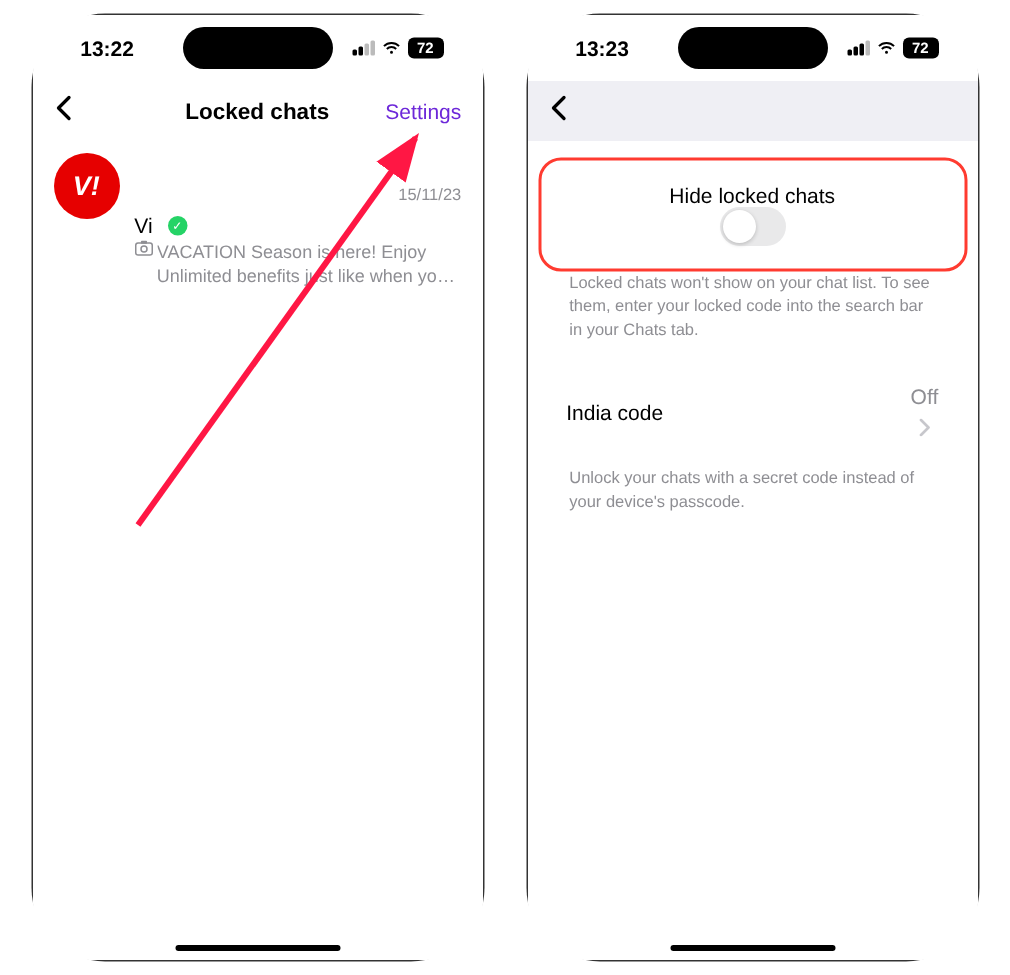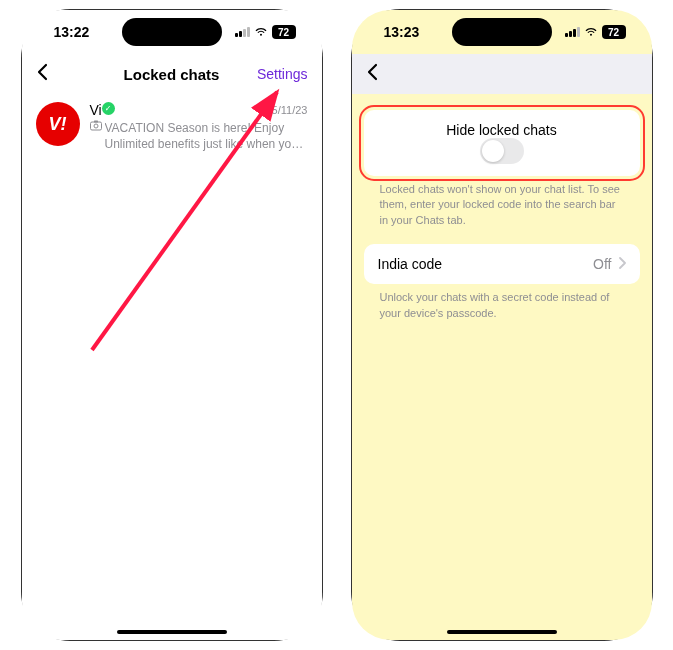--- a/index.html
+++ b/index.html
@@ -20,21 +20,21 @@
       box-shadow: 0 0 0 1px #333;
     }
     .phone-inner {
       width: 100%;
       height: 100%;
       border-radius: 38px;
       overflow: hidden;
       position: relative;
     }
     .phone-inner.white { background: #fff; }
-    .phone-inner.gray { background: #fef9c3; }
+    .phone-inner.gray { background: #ffffff; }
     .notch {
       position: absolute;
       top: 8px;
       left: 50%;
       transform: translateX(-50%);
       width: 100px;
       height: 28px;
       background: #000;
       border-radius: 16px;
       z-index: 10;
@@ -141,21 +141,23 @@
     .chat-top {
       display: flex;
       justify-content: space-between;
       align-items: center;
     }
     .chat-name {
       font-size: 14px;
       font-weight: 500;
       color: #000;
       display: flex;
-      gap: 0;
+      align-items: center;
+      gap: 10px;
+      margin-top: 40px;
     }
     .verified {
       width: 13px;
       height: 13px;
       background: #25d366;
       border-radius: 50%;
       display: inline-flex;
       align-items: center;
       justify-content: center;
       color: #fff;
@@ -246,20 +248,21 @@
       color: #8e8e93;
       padding: 6px 16px 0 16px;
       line-height: 1.4;
     }
     .cell-value {
       display: flex;
       align-items: center;
       gap: 6px;
       color: #8e8e93;
       font-size: 14px;
+      flex-direction: column;
     }
     .chevron {
       color: #c7c7cc;
       font-size: 14px;
     }
   </style>
 </head>
 <body>
 
 <div class="phone">

